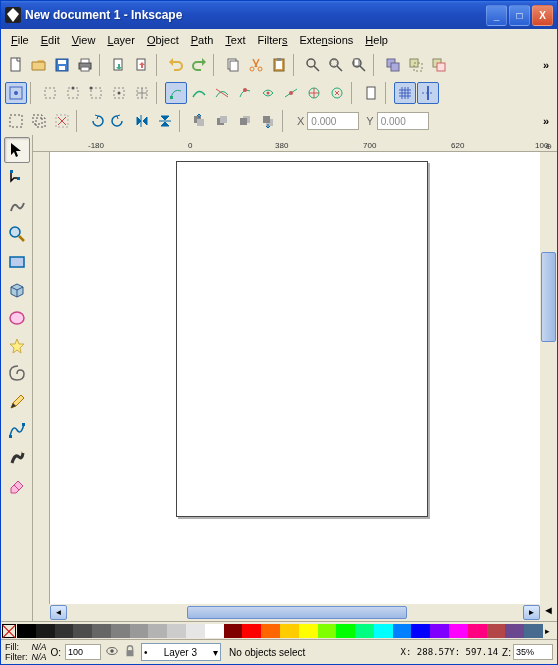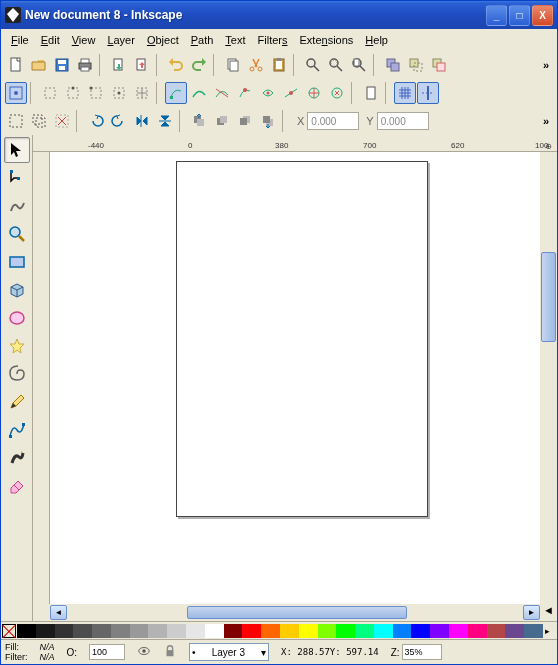--- a/index.html
+++ b/index.html
@@ -45,40 +45,40 @@
 .hscroll .track { flex: 1; height: 15px; position: relative; }
 .hscroll .thumb { position: absolute; left: 120px; width: 220px; height: 13px; top: 1px; background: linear-gradient(to bottom, #c6d6f0, #9db9e4); border: 1px solid #6a8fd0; border-radius: 2px; }
 .palette-row { height: 18px; display: flex; align-items: center; border-top: 1px solid #aca899; }
 .no-color { width: 14px; height: 14px; border: 1px solid #000; position: relative; margin: 0 1px; }
 .no-color::before, .no-color::after { content: ""; position: absolute; background: #c00; }
 .no-color::before { width: 18px; height: 1px; top: 6px; left: -3px; transform: rotate(45deg); }
 .no-color::after { width: 18px; height: 1px; top: 6px; left: -3px; transform: rotate(-45deg); }
 .swatches { flex: 1; display: flex; height: 14px; }
 .swatch { flex: 1; height: 14px; }
 .palette-arrow { width: 14px; padding: 0 2px; font-size: 9px; }
-.statusbar { height: 23px; background: #ece9d8; display: flex; align-items: center; padding: 12px 4px; border-top: 1px solid #aca899; gap: 12px; font-size: 10px; }
+.statusbar { height: 23px; background: #ece9d8; display: flex; align-items: center; padding: 12px 4px; border-top: 1px solid #aca899; gap: 4px; font-size: 10px; }
 .fill-stroke { display: flex; flex-direction: column; font-size: 9px; line-height: 10px; }
 .fill-stroke .row { display: flex; gap: 4px; }
 .status-input { width: 36px; height: 16px; border: 1px solid #aca899; font-size: 9px; padding: 0 2px; background: #fff; }
 .layer-select { width: 80px; height: 18px; border: 1px solid #7f9db9; background: #fff; font-size: 10px; padding: 0 2px; display: flex; align-items: center; justify-content: space-between; }
 .status-msg { flex: 1; padding: 0 4px; overflow: hidden; white-space: nowrap; }
 .coords { display: flex; flex-direction: row; font-size: 9px; line-height: 10px; font-family: monospace; }
 .zoom-box { display: flex; align-items: center; gap: 2px; }
 </style>
 </head>
 <body>
 
 <div class="window">
   <div class="titlebar">
     <div class="app-icon">
         <svg viewBox="0 0 16 16">
           <path d="M8 1 L14 7 L8 15 L2 7 Z" fill="#fff"></path>
         </svg>
       </div>
-    <div class="title">New document 8 - Inkscape</div>
+    <div class="title">New document 1 - Inkscape</div>
     <div class="win-btns">
       <div class="win-btn min">
           <span>_</span>
         </div>
       <div class="win-btn max">
           <span>□</span>
         </div>
       <div class="win-btn close">
           <span>X</span>
         </div>
@@ -469,21 +469,21 @@
             <path d="M3 11l7-7 5 5-7 7-5 0z" fill="#fbd" stroke="#c48"></path>
             <path d="M6 8l5 5" stroke="#c48"></path>
           </svg>
         </div>
     </div>
 
     <div class="canvas-area">
       <div class="ruler-h">
         <div style="width:17px"></div>
         <div class="tick-area">
-          <span class="ruler-tick-label" style="left:38px">-440</span>
+          <span class="ruler-tick-label" style="left:38px">-180</span>
           <span class="ruler-tick-label" style="left:138px">0</span>
           <span class="ruler-tick-label" style="left:225px">380</span>
           <span class="ruler-tick-label" style="left:313px">700</span>
           <span class="ruler-tick-label" style="left:401px">620</span>
           <span class="ruler-tick-label" style="left:485px">100</span>
         </div>
         <div style="width:17px;text-align:center">⊕</div>
       </div>
       <div class="canvas-scroll">
         <div class="ruler-v"></div>
@@ -568,20 +568,21 @@
         </svg></span>
     <span><svg width="14" height="14" viewBox="0 0 16 16">
           <rect x="4" y="7" width="8" height="7" fill="#888"></rect>
           <path d="M5 7V5a3 3 0 0 1 6 0v2" fill="none" stroke="#888" stroke-width="1.5"></path>
         </svg></span>
     <div class="layer-select">
       <span>•</span>
       <span>Layer 3</span>
       <span>▾</span>
     </div>
+    <div class="status-msg">No objects select</div>
     <div class="coords">
       <div><span>X:</span> <span>288.57</span></div>
       <div><span>Y:</span> <span>597.14</span></div>
     </div>
     <div class="zoom-box">
       <span>Z:</span>
       <input class="status-input" style="width: 40px;" value="35%">
     </div>
   </div>
 </div>

